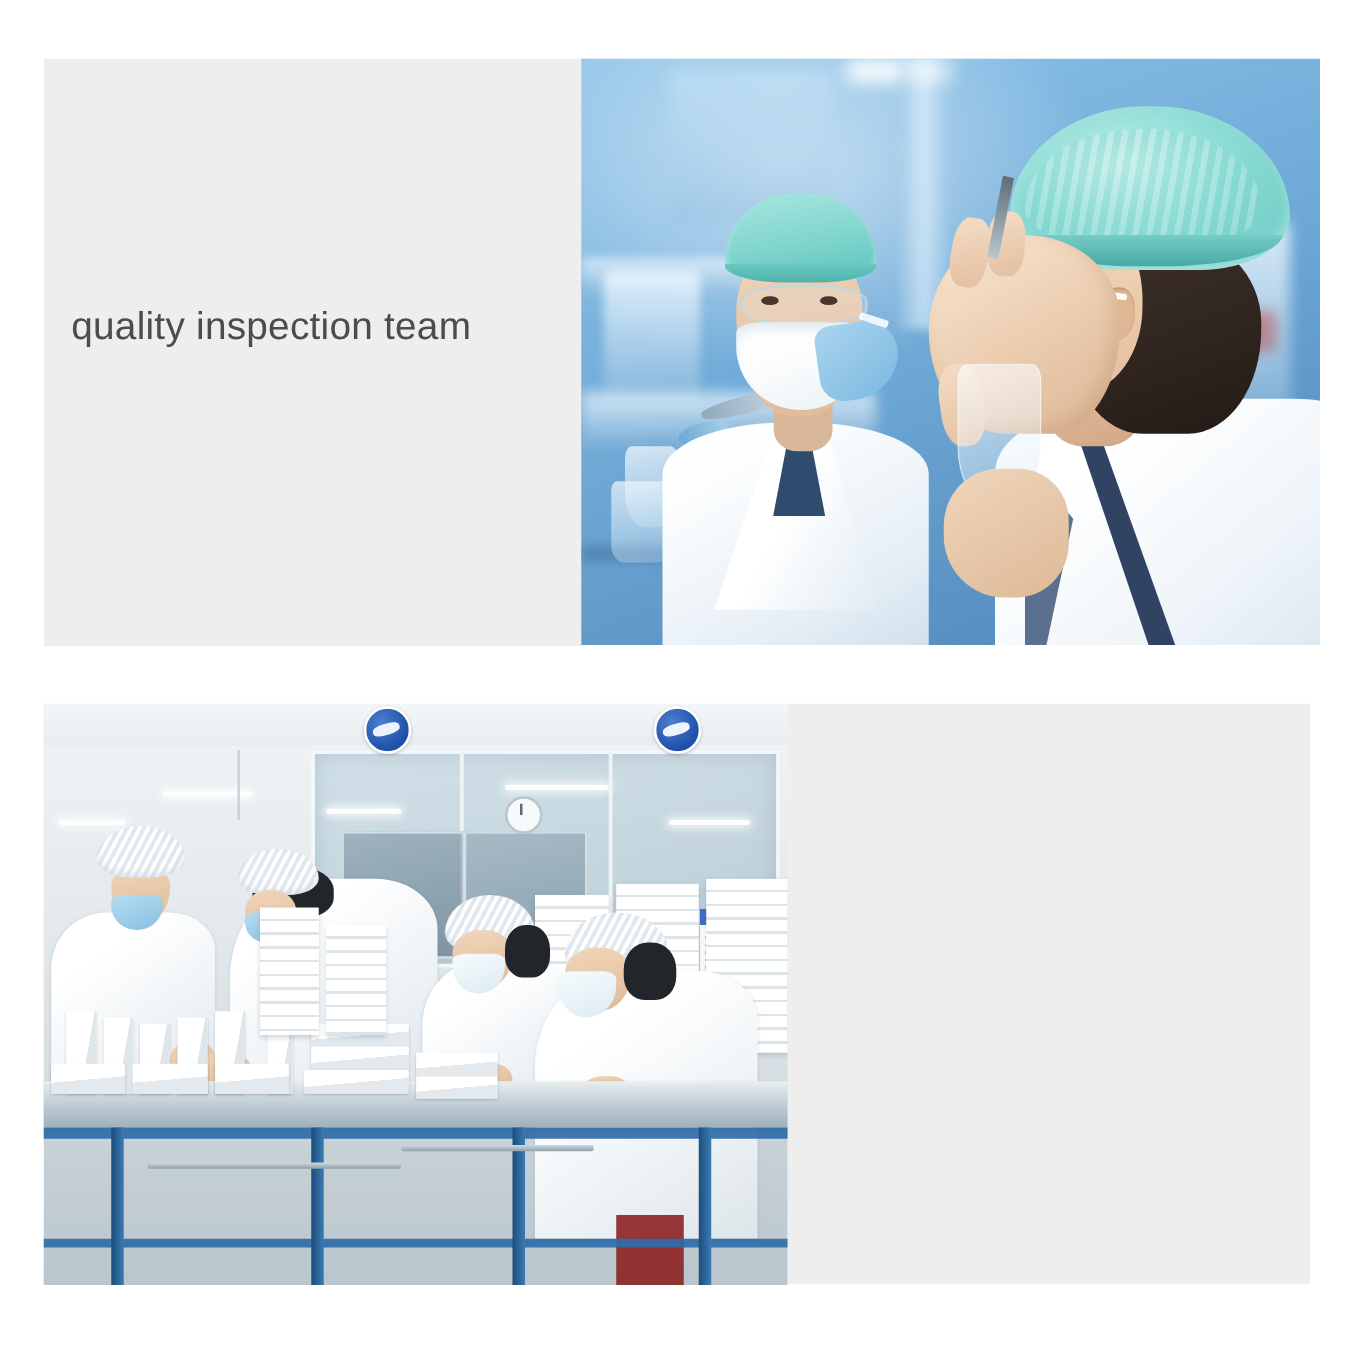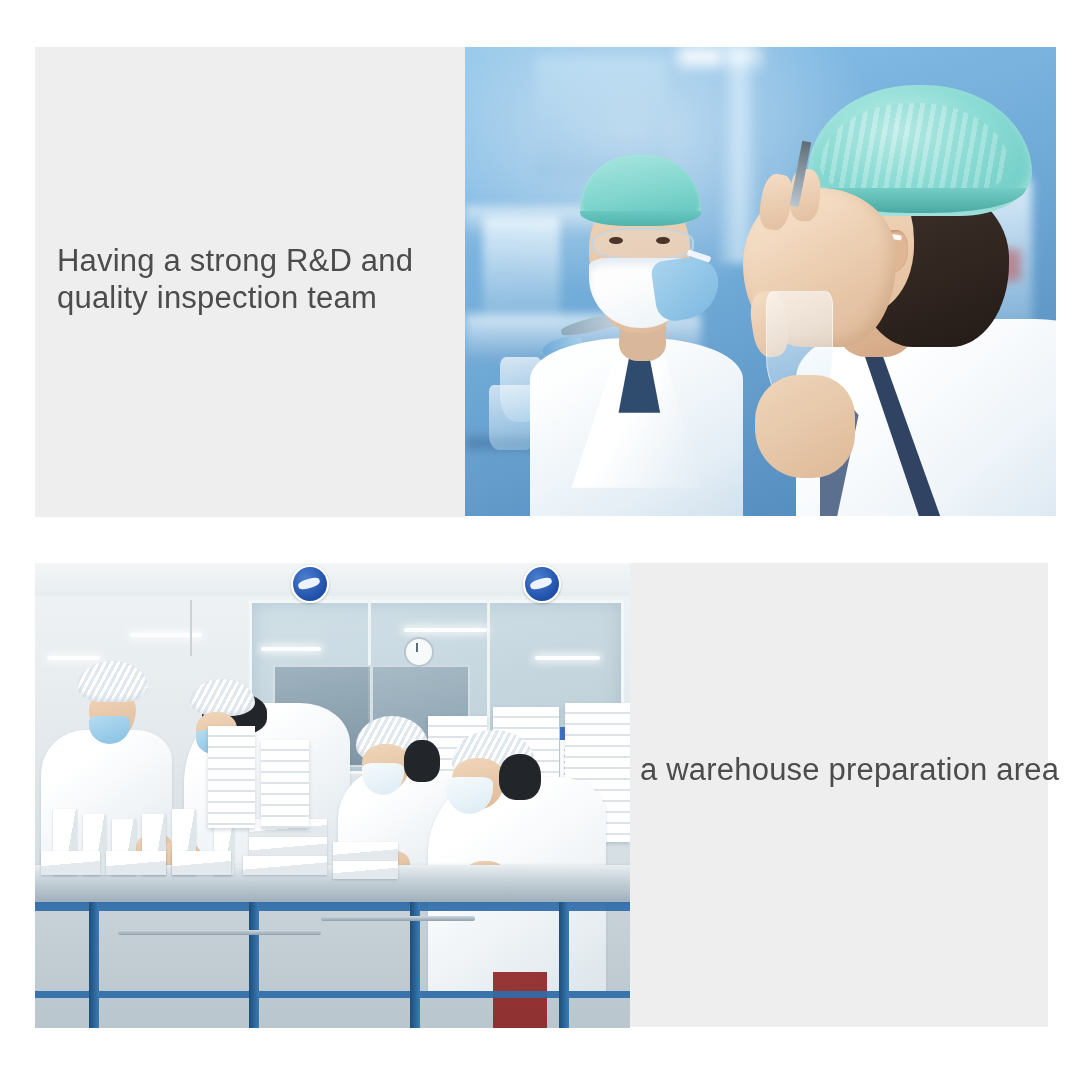--- a/index.html
+++ b/index.html
@@ -436,21 +436,20 @@
 </head>
 <body>
 
 <div class="page">
 
   <div>
 
     <div class="gray-panel" style="left:35px; top:47px; width:430px; height:470px;"></div>
 
     <div class="caption" style="left:57px; top:242px;">
-      <span class="cap-line">Having a strong R&amp;D and</span>
       <span class="cap-line">quality inspection team</span>
     </div>
 
     <div class="photo" id="photo-rd">
 
       <div class="lab-bg-window"></div>
       <div class="lab-bg-light"></div>
       <div class="lab-bg-pillar"></div>
       <div class="lab-bg-shelf"></div>
       <div class="lab-bg-equip"></div>
@@ -499,21 +498,20 @@
       <div class="flask"></div>
       <div class="lower-hand"></div>
     </div>
   </div>
 
   <div>
 
     <div class="gray-panel" style="left:630px; top:563px; width:418px; height:464px;"></div>
 
     <div class="caption" style="left:640px; top:751px;">
-      <span class="cap-line">a warehouse preparation area</span>
     </div>
 
     <div class="photo" id="photo-wh">
 
       <div class="wh-ceiling"></div>
       <div class="wh-wall"></div>
 
       <div class="wh-glass"></div>
       <div class="wh-glass-mullion" style="left:56%;"></div>
       <div class="wh-glass-mullion" style="left:76%;"></div>

